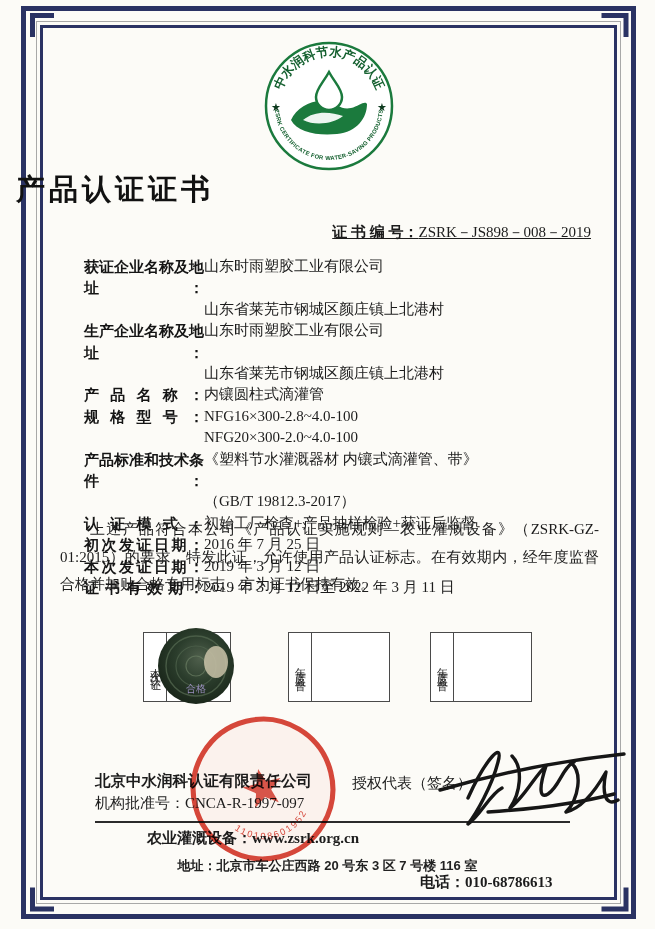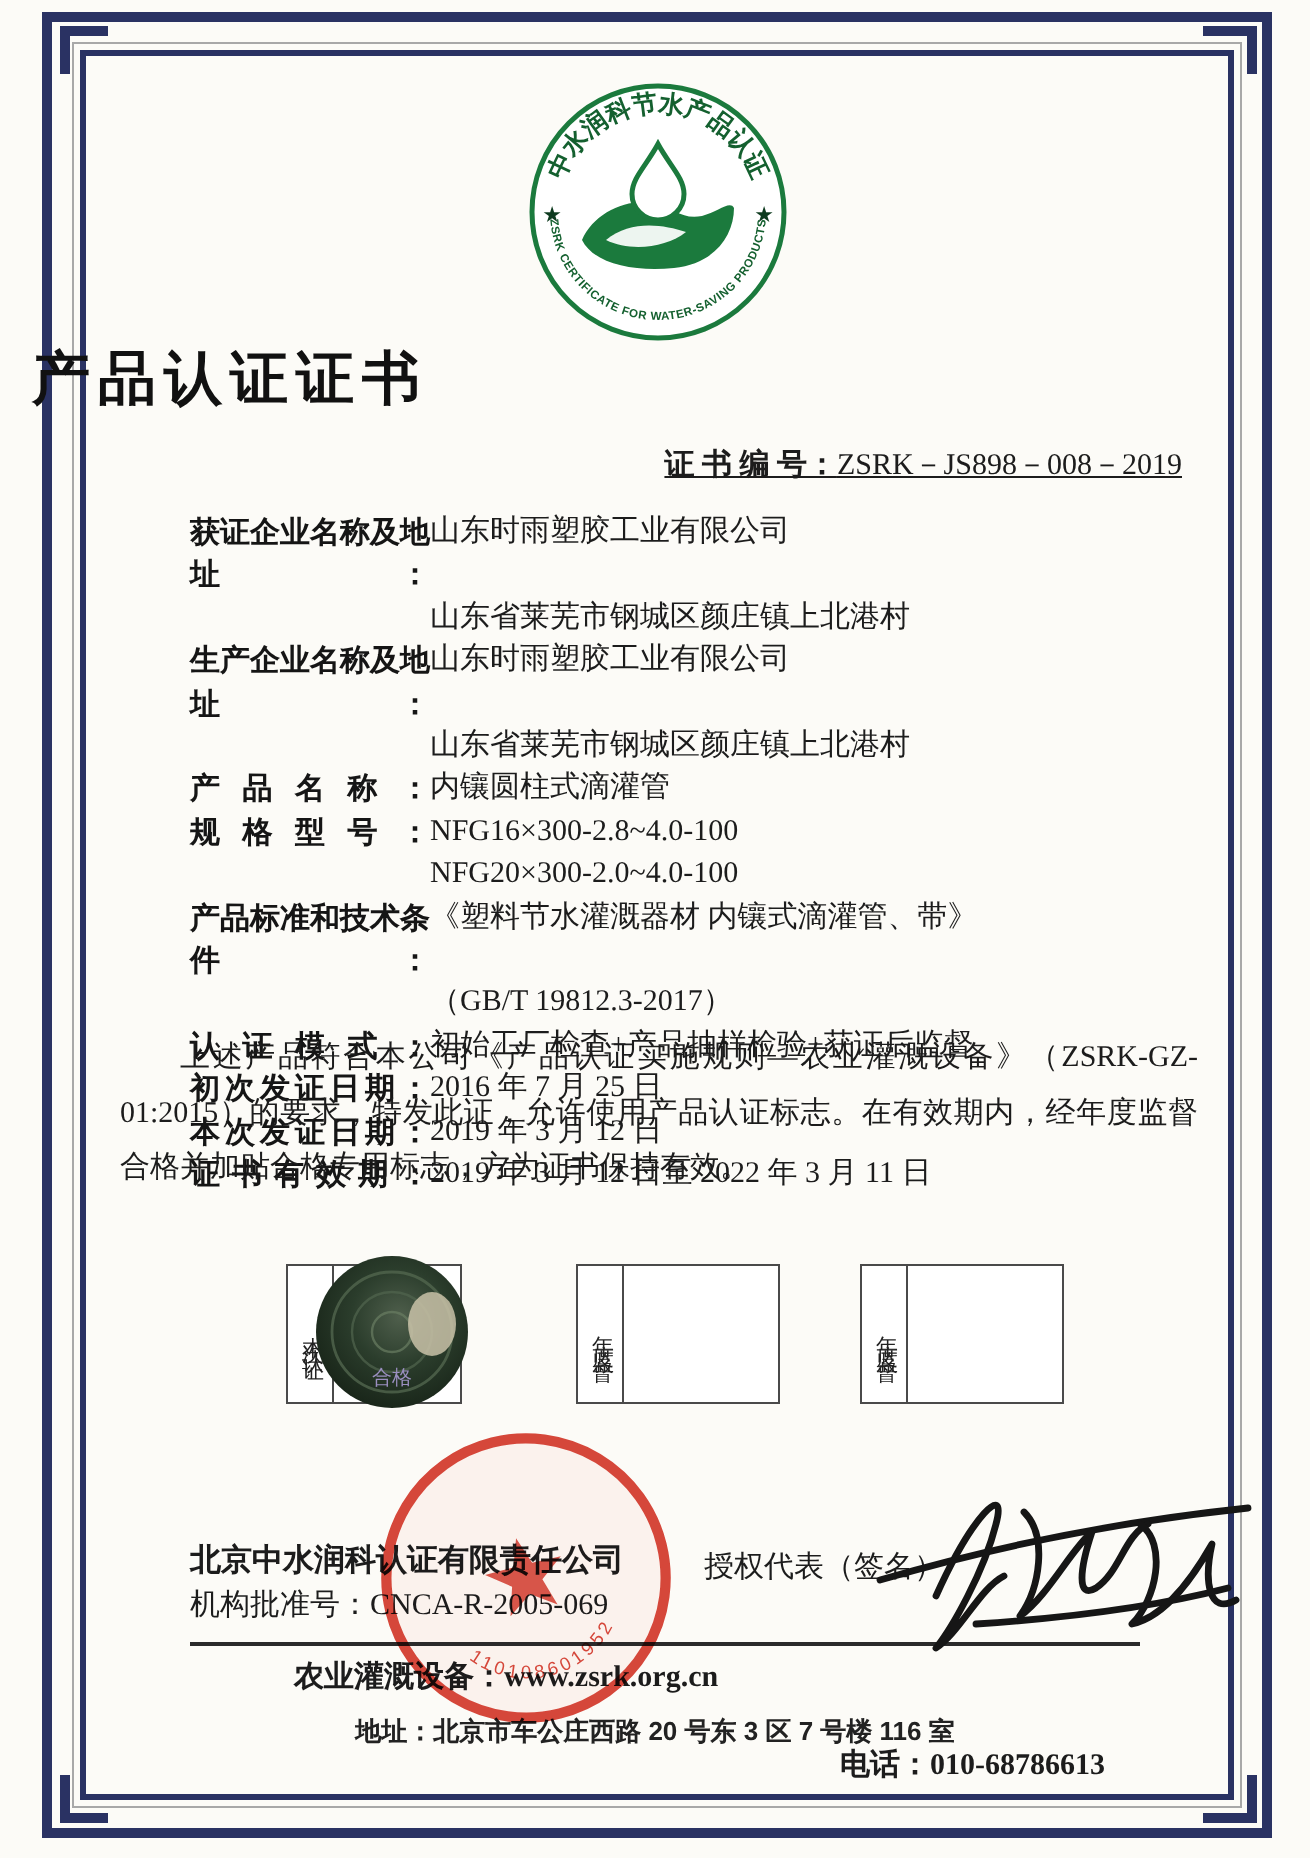--- a/index.html
+++ b/index.html
@@ -11,21 +11,21 @@
   .frame-inner{position:absolute;left:40px;top:25px;right:38px;bottom:29px;border:3px solid #2a3263;}
   .corner-svg{position:absolute;left:0;top:0;width:655px;height:929px;pointer-events:none;}
   
   .logo{position:absolute;left:263px;top:40px;width:132px;height:132px;}
   
   .title{position:absolute;top:170px;left:0;width:100%;text-align:left;
          font-family:"Liberation Sans",sans-serif;font-weight:800;font-size:29px;letter-spacing:4px;color:#111;margin-left:16px;}
   .certno{position:absolute;top:223px;right:64px;font-size:15px;text-decoration:underline;}
   .certno .lb{font-weight:700;}
   
-  .fields{position:absolute;left:95px;top:256px;right:52px;font-size:15px;}
+  .fields{position:absolute;left:84px;top:256px;right:52px;font-size:15px;}
   .frow{display:flex;line-height:21.4px;}
   .frow .lbl{flex:none;width:120px;font-family:"Liberation Sans",sans-serif;font-weight:700;
              text-align:justify;text-align-last:justify;color:#151515;}
   .frow .val{padding-left:0px;white-space:nowrap;}
   
   .statement{position:absolute;left:60px;top:516px;right:56px;font-size:15px;line-height:27.5px;
              text-align:justify;text-indent:2em;}
   
   .sbox{position:absolute;top:632px;height:68px;border:1.5px solid #4a4a4a;background:#fff;display:flex;}
   .sbox .side{width:22px;border-right:1.5px solid #4a4a4a;display:flex;align-items:center;justify-content:center;}
@@ -171,21 +171,21 @@
     <circle cx="40" cy="40" r="30" fill="none" stroke="#51654e" stroke-width="1.4" opacity="0.8"></circle>
     <circle cx="40" cy="40" r="20" fill="none" stroke="#51654e" stroke-width="1.2" opacity="0.7"></circle>
     <circle cx="40" cy="40" r="10" fill="none" stroke="#6a7d63" stroke-width="1.2" opacity="0.7"></circle>
     <ellipse cx="60" cy="36" rx="12" ry="16" fill="#c9c2a8" opacity="0.85"></ellipse>
     <text x="40" y="66" text-anchor="middle" font-size="10" fill="#9b8fc0" font-family="Liberation Sans, sans-serif">合格</text>
   </svg>
 
   <div class="issuer">
     <div class="co">北京中水润科认证有限责任公司</div>
     <div>
-      <span>机构批准号：</span><span>CNCA-R-2005-069</span>
+      <span>机构批准号：</span><span>CNCA-R-1997-097</span>
     </div>
   </div>
 
   <div class="signer">授权代表（签名）</div>
 
   <div class="divider"></div>
 
   <div class="query">
     <span>农业灌溉设备：</span><span class="url">www.zsrk.org.cn</span>
   </div>

